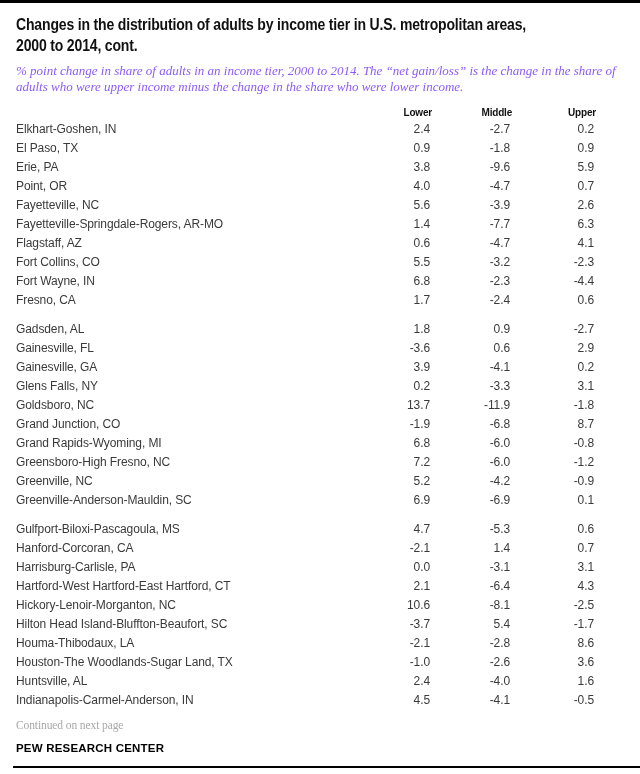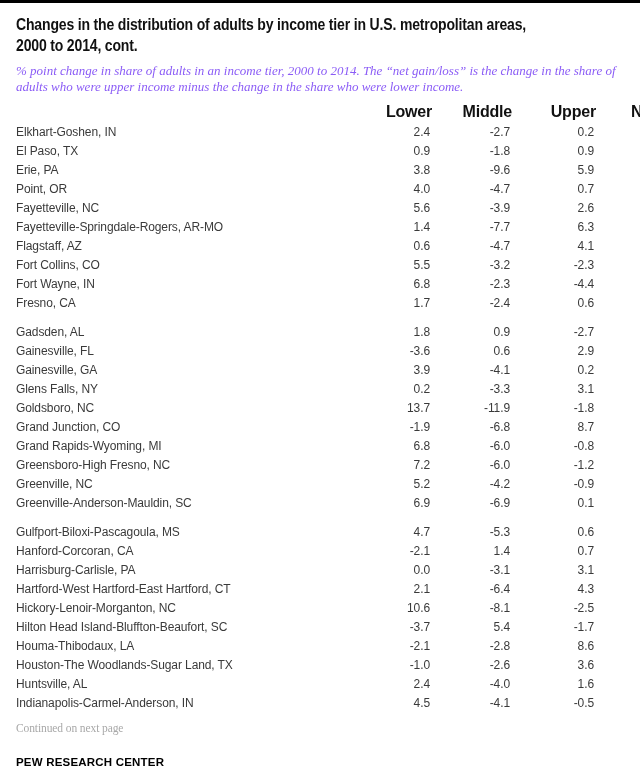--- a/index.html
+++ b/index.html
@@ -39,21 +39,21 @@
     border-collapse: collapse;
     table-layout: fixed;
     width: 632px;
   }
   col.c-label { width: 336px; }
   col.c-lower { width: 80px; }
   col.c-upper { width: 84px; }
   col.c-net   { width: 132px; }
 
   th {
-    font-size: 16px;
+    font-size: 10px;
     font-weight: bold;
     color: #111111;
     text-align: right;
     vertical-align: bottom;
     height: 15px;
     padding: 0 0 1px 0;
     letter-spacing: -0.2px;
   }
   th.label-col { text-align: left; }
   td {
@@ -71,21 +71,21 @@
   tr.spacer td { height: 10px; padding: 0; }
 
   .continued {
     margin-top: 10px;
     font-size: 11.5px;
     color: #a8a8a8;
     letter-spacing: -0.1px;
     font-family: Liberation Serif, serif;
   }
   .source {
-    margin-top: 22px;
+    margin-top: 11px;
     font-size: 11.5px;
     font-weight: bold;
     color: #000000;
     letter-spacing: 0.2px;
   }
   .bottomline { margin-top: 12px; width: 640px; height: 2px; background: #000000; margin-left: -3px; }
 </style>
 </head>
 <body>
 

